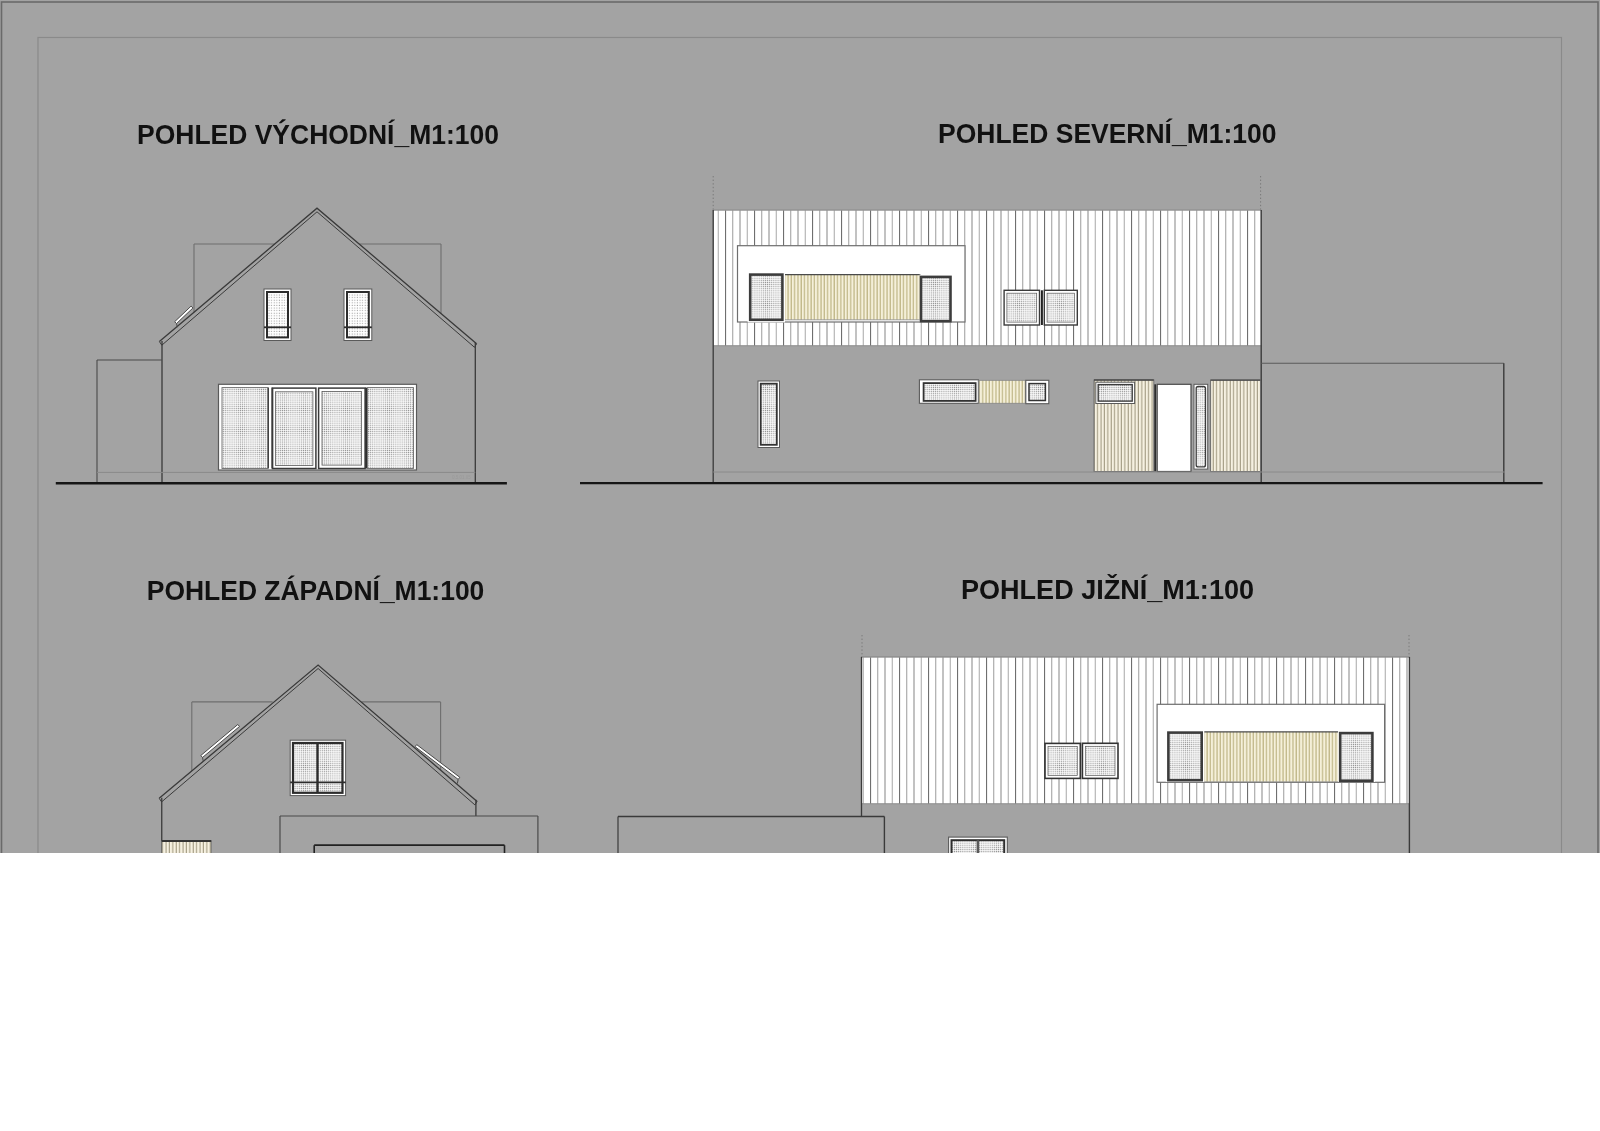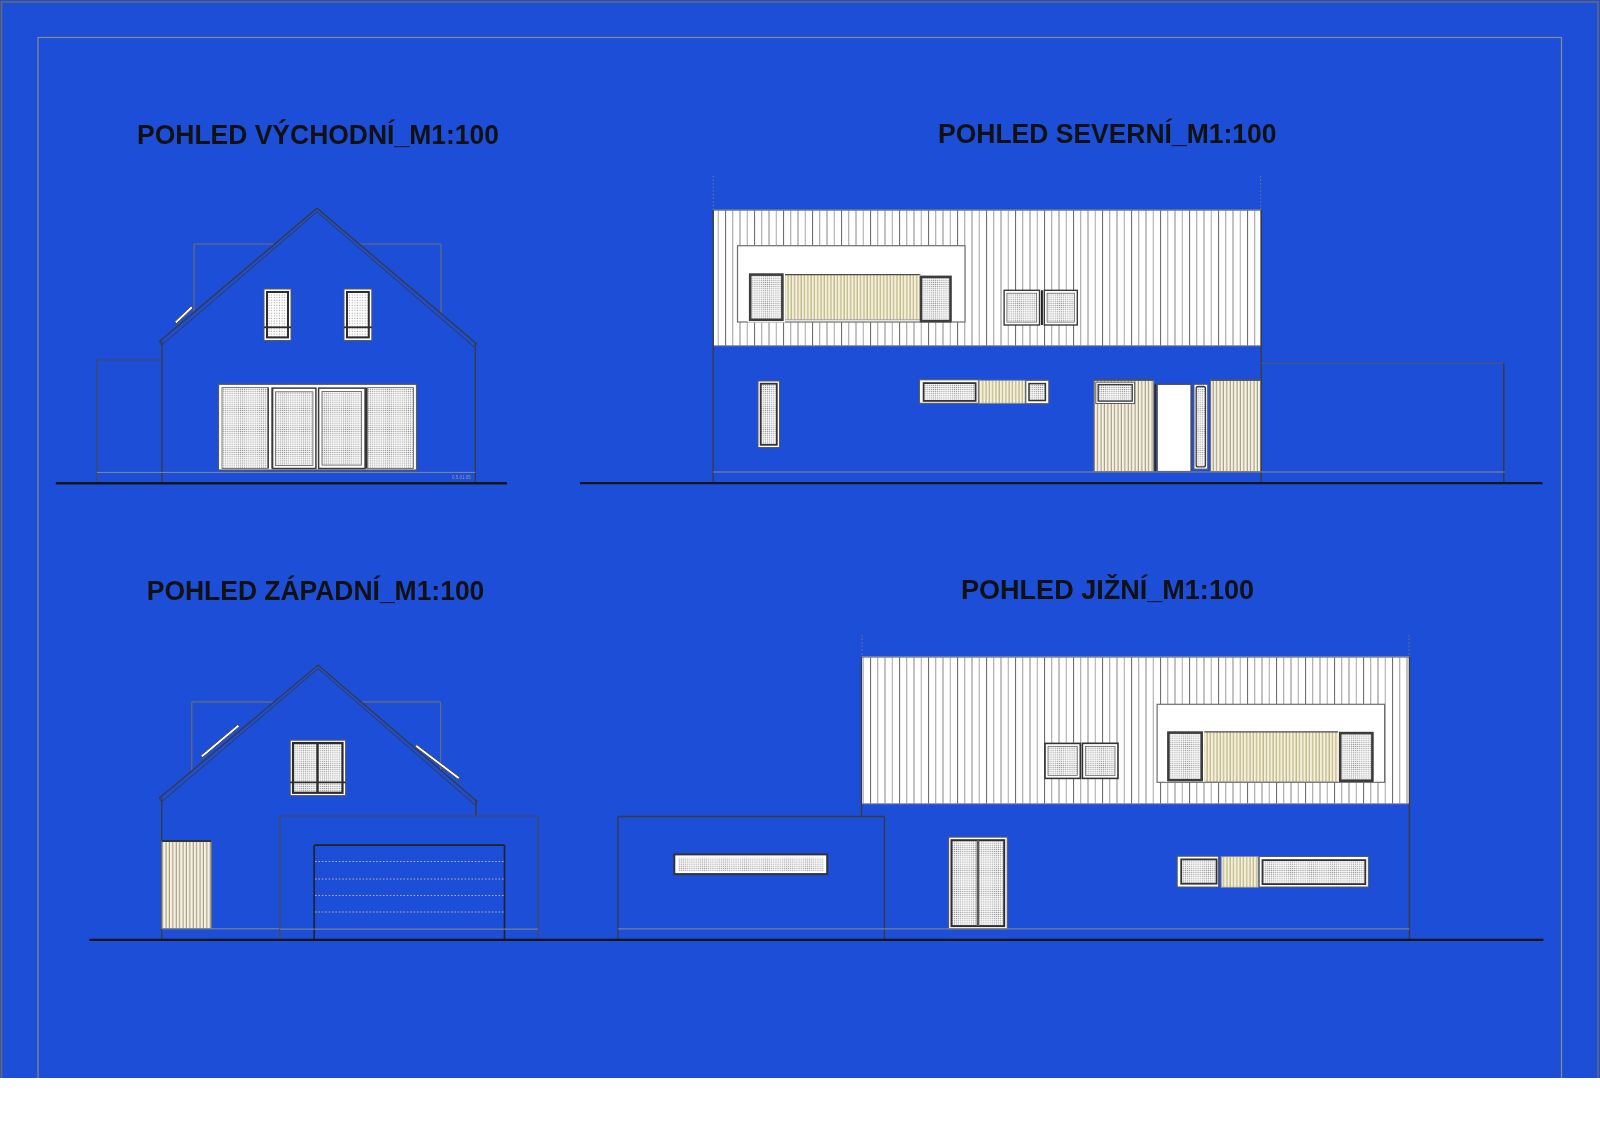--- a/index.html
+++ b/index.html
@@ -1,16 +1,16 @@
 <!DOCTYPE html>
 <html><head>
 <meta charset="utf-8">
 <style>
 html,body{margin:0;padding:0;background:#ffffff;}
-#page{position:relative;width:1600px;height:1078px;background:#1d4ed8;overflow:hidden;font-family:"Liberation Sans",sans-serif;}
+#page{position:relative;width:1600px;height:853px;background:#a3a3a3;overflow:hidden;font-family:"Liberation Sans",sans-serif;}
 svg{position:absolute;left:0;top:0;display:block;}
 </style>
 </head>
 <body>
 <div id="page">
 <svg width="1600" height="1131" viewBox="0 0 1600 1131">
 <defs>
 <pattern id="dots" width="2.1" height="2.1" patternUnits="userSpaceOnUse">
 <rect width="2.1" height="2.1" fill="#ffffff"></rect>
 <rect x="0.5" y="0.5" width="1.1" height="1.1" fill="#8c8c8c"></rect>

